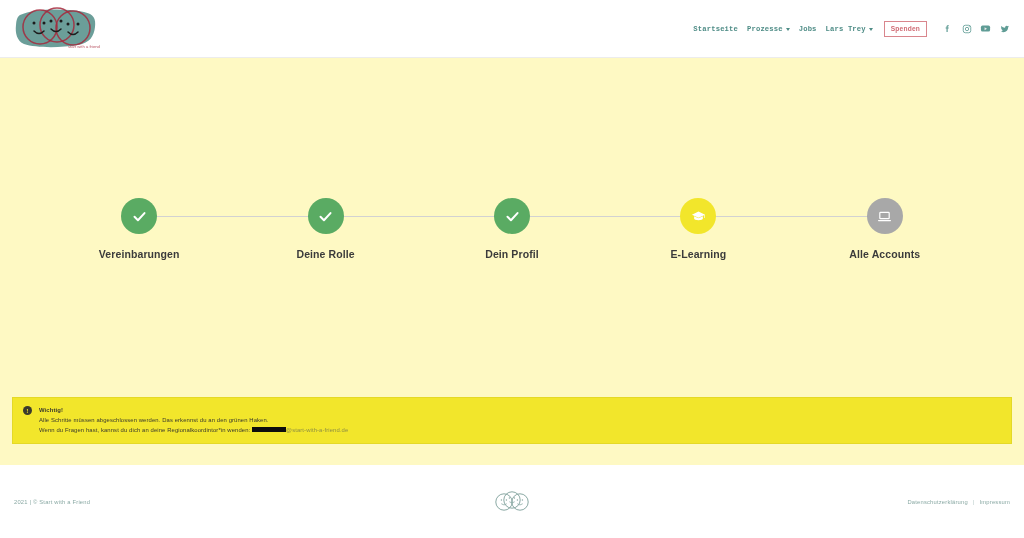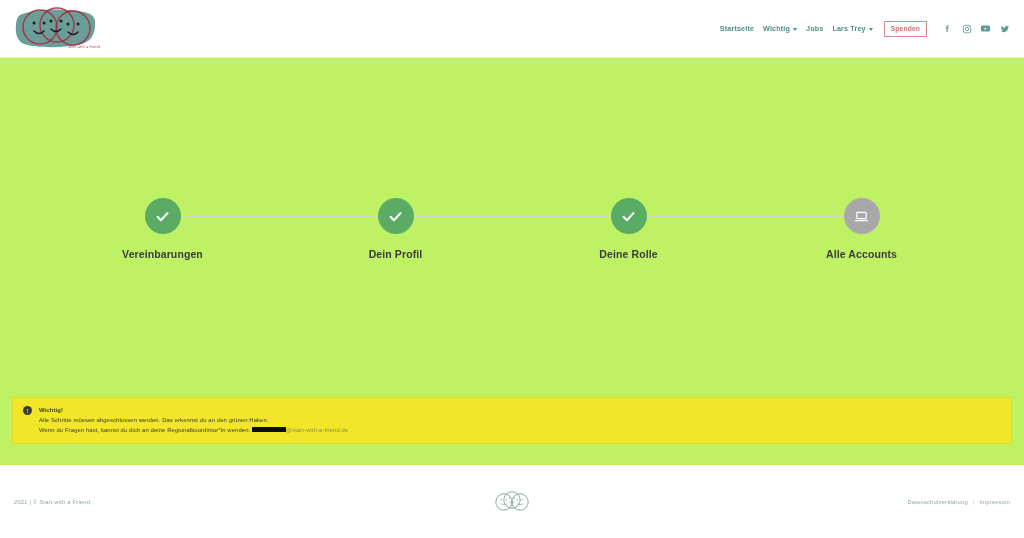--- a/index.html
+++ b/index.html
@@ -40,20 +40,21 @@
   .nav-link {
     font-size: 7.2px;
     color: #4e8c86;
     letter-spacing: .15px;
     white-space: nowrap;
     text-decoration: none;
     display: inline-flex;
     align-items: center;
     gap: 3px;
     font-weight: 600;
+    font-family: Liberation Mono, monospace;
   }
   .nav-caret {
     display: inline-block;
     width: 0; height: 0;
     border-left: 2.4px solid transparent;
     border-right: 2.4px solid transparent;
     border-top: 3px solid #4e8c86;
     margin-top: 1px;
   }
 
@@ -83,21 +84,21 @@
     justify-content: center;
     width: 11px;
     height: 11px;
     color: #5f9c95;
   }
   .social-icon svg { display: block; }
 
   
   .content-area {
     height: 407px;
-    background: #bef264;
+    background: #fef9c3;
     position: relative;
   }
 
   .stepper {
     position: absolute;
     top: 140px;
     left: 0;
     right: 0;
     display: flex;
     align-items: flex-start;
@@ -271,21 +272,21 @@
     </svg>
   </a>
 
   <nav class="main-nav">
 
     <a class="nav-link" href="#">
       <span>Startseite</span>
     </a>
 
     <a class="nav-link" href="#">
-      <span>Wichtig</span>
+      <span>Prozesse</span>
       <span class="nav-caret"></span>
     </a>
 
     <a class="nav-link" href="#">
       <span>Jobs</span>
     </a>
 
     <a class="nav-link" href="#">
       <span>Lars Trey</span>
       <span class="nav-caret"></span>
@@ -334,33 +335,43 @@
       </div>
       <div class="step-label">Vereinbarungen</div>
     </div>
 
     <div class="step">
       <div class="step-circle done">
         <svg viewBox="0 0 24 24" width="15" height="15" fill="none" stroke="#ffffff" stroke-width="3.2" stroke-linecap="round" stroke-linejoin="round">
             <path d="M4 12.5l5.5 5.5L20 6.5"></path>
           </svg>
       </div>
-      <div class="step-label">Dein Profil</div>
+      <div class="step-label">Deine Rolle</div>
     </div>
 
     <div class="step">
       <div class="step-circle done">
         <svg viewBox="0 0 24 24" width="15" height="15" fill="none" stroke="#ffffff" stroke-width="3.2" stroke-linecap="round" stroke-linejoin="round">
             <path d="M4 12.5l5.5 5.5L20 6.5"></path>
           </svg>
       </div>
-      <div class="step-label">Deine Rolle</div>
-    </div>
-
-
+      <div class="step-label">Dein Profil</div>
+    </div>
+
+
+    <div class="step">
+      <div class="step-circle current">
+        <svg viewBox="0 0 24 24" width="15" height="15" fill="#ffffff">
+          <path d="M12 4L1.5 9 12 14l10.5-5L12 4z"></path>
+          <path d="M5 11.6v3.6c0 1.4 3.1 2.8 7 2.8s7-1.4 7-2.8v-3.6l-7 3.3-7-3.3z"></path>
+          <rect x="21.3" y="9" width="1" height="5.4" rx="0.5"></rect>
+        </svg>
+      </div>
+      <div class="step-label">E-Learning</div>
+    </div>
 
     <div class="step">
       <div class="step-circle pending">
         <svg viewBox="0 0 24 24" width="15" height="15" fill="none" stroke="#ffffff" stroke-width="1.9" stroke-linejoin="round">
           <rect x="4.5" y="5.5" width="15" height="10" rx="1.2"></rect>
           <path d="M2.5 18.5h19" stroke-linecap="round"></path>
         </svg>
       </div>
       <div class="step-label">Alle Accounts</div>
     </div>

